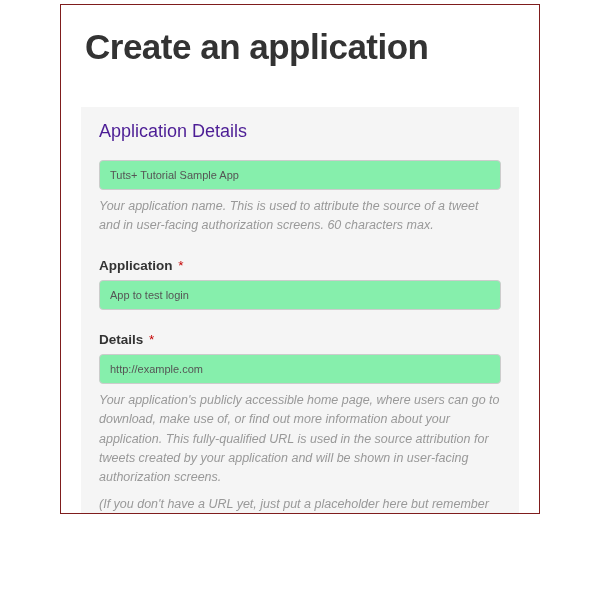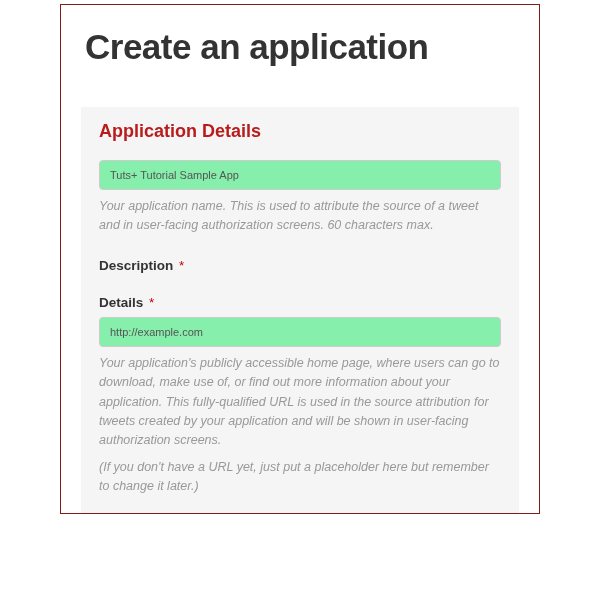--- a/index.html
+++ b/index.html
@@ -25,22 +25,22 @@
       letter-spacing: -0.5px;
     }
     .form-panel {
       margin: 30px 20px 0 20px;
       background: #f5f5f5;
       padding: 14px 18px 20px 18px;
       height: 500px;
     }
     .section-title {
       font-size: 18px;
-      font-weight: 700;
-      color: #b91c1c;
+      font-weight: 400;
+      color: #4c1d95;
       margin-bottom: 18px;
     }
     .field {
       margin-bottom: 22px;
     }
     .field-label {
       font-size: 13.5px;
       font-weight: 700;
       color: #333;
       display: block;
@@ -78,23 +78,24 @@
   <div class="form-panel">
     <div class="section-title">Application Details</div>
 
     <div class="field">
       <input type="text" class="text-input" value="Tuts+ Tutorial Sample App" style="">
       <div class="help">Your application name. This is used to attribute the source of a tweet and in user-facing authorization screens. 60 characters max.</div>
     </div>
 
     <div class="field">
       <label class="field-label">
-        <span>Description</span>
+        <span>Application</span>
         <span class="required">*</span>
       </label>
+      <input type="text" class="text-input" value="App to test login" style="">
     </div>
 
     <div class="field">
       <label class="field-label">
         <span>Details</span>
         <span class="required">*</span>
       </label>
       <input type="text" class="text-input" value="http://example.com" style="">
       <div class="help">Your application's publicly accessible home page, where users can go to download, make use of, or find out more information about your application. This fully-qualified URL is used in the source attribution for tweets created by your application and will be shown in user-facing authorization screens.</div>
       <div class="help">(If you don't have a URL yet, just put a placeholder here but remember to change it later.)</div>

